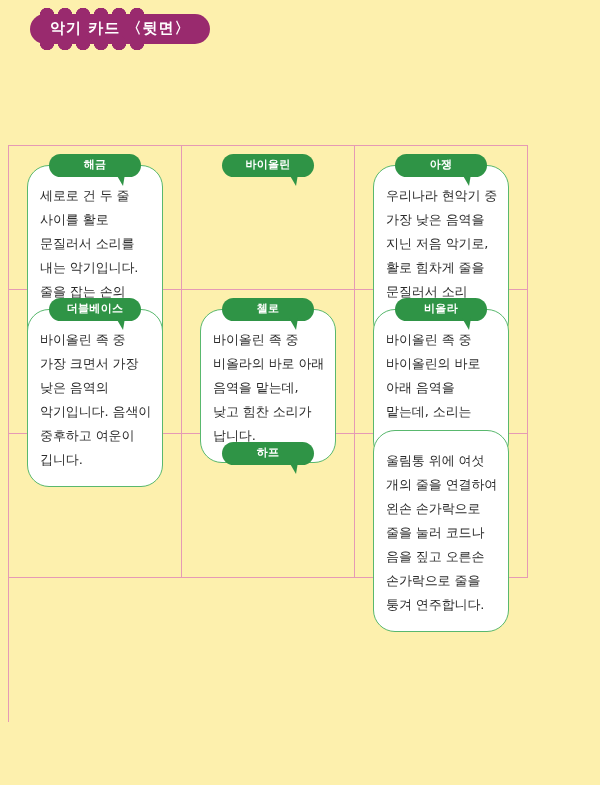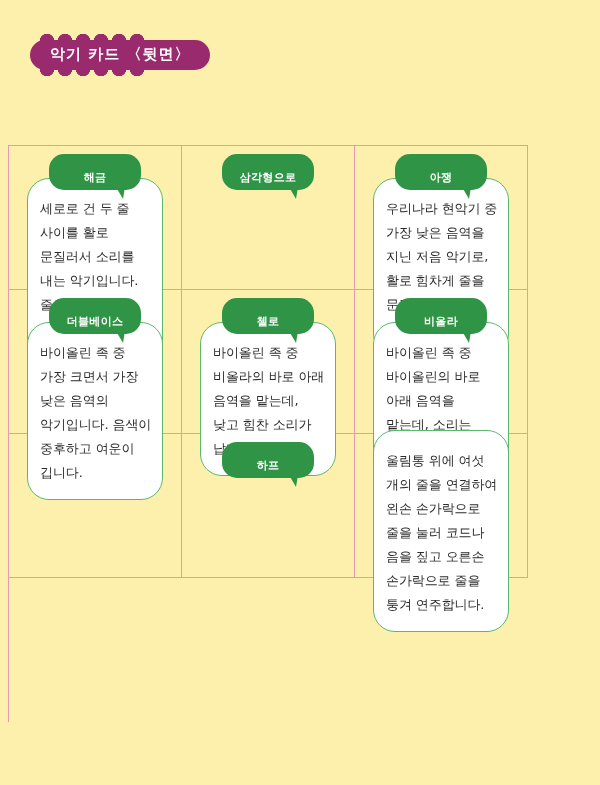--- a/index.html
+++ b/index.html
@@ -12,21 +12,21 @@
     background: #fdf0ad;
     font-family: "DejaVu Sans", "Liberation Sans", sans-serif;
     overflow: hidden;
     position: relative;
   }
 
   
   .title-wrap {
     position: absolute;
     left: 30px;
-    top: 40px;
+    top: 14px;
   }
   .title-badge {
     position: relative;
     display: inline-block;
     background: #992a6e;
     color: #ffffff;
     font-size: 15px;
     font-weight: bold;
     letter-spacing: 1px;
     padding: 7px 20px 8px 20px;
@@ -83,21 +83,21 @@
   }
 
   
   .name-bubble {
     position: relative;
     width: 92px;
     margin: 0 auto 0 auto;
     background: #2f9446;
     border-radius: 15px;
     text-align: center;
-    padding: 18px 0 6px 0;
+    padding: 5px 0 6px 0;
     z-index: 3;
   }
   .name-bubble .label {
     color: #ffffff;
     font-size: 11px;
     font-weight: bold;
     letter-spacing: 0.3px;
     line-height: 1.1;
     display: block;
   }
@@ -154,21 +154,21 @@
         <span class="desc-text">세로로 건 두 줄 사이를 활로 문질러서 소리를 내는 악기입니다. 줄을 잡는 손의 위치에 따라 음높이가 정해집니다.</span>
       </div>
     </div>
   </div>
 
 
 
   <div class="cell">
     <div class="card">
       <div class="name-bubble">
-        <span class="label">삼각형으로</span>
+        <span class="label">바이올린</span>
         <span class="tail"></span>
       </div>
     </div>
   </div>
 
 
   <div class="cell">
     <div class="card">
       <div class="name-bubble">
         <span class="label">아쟁</span>

